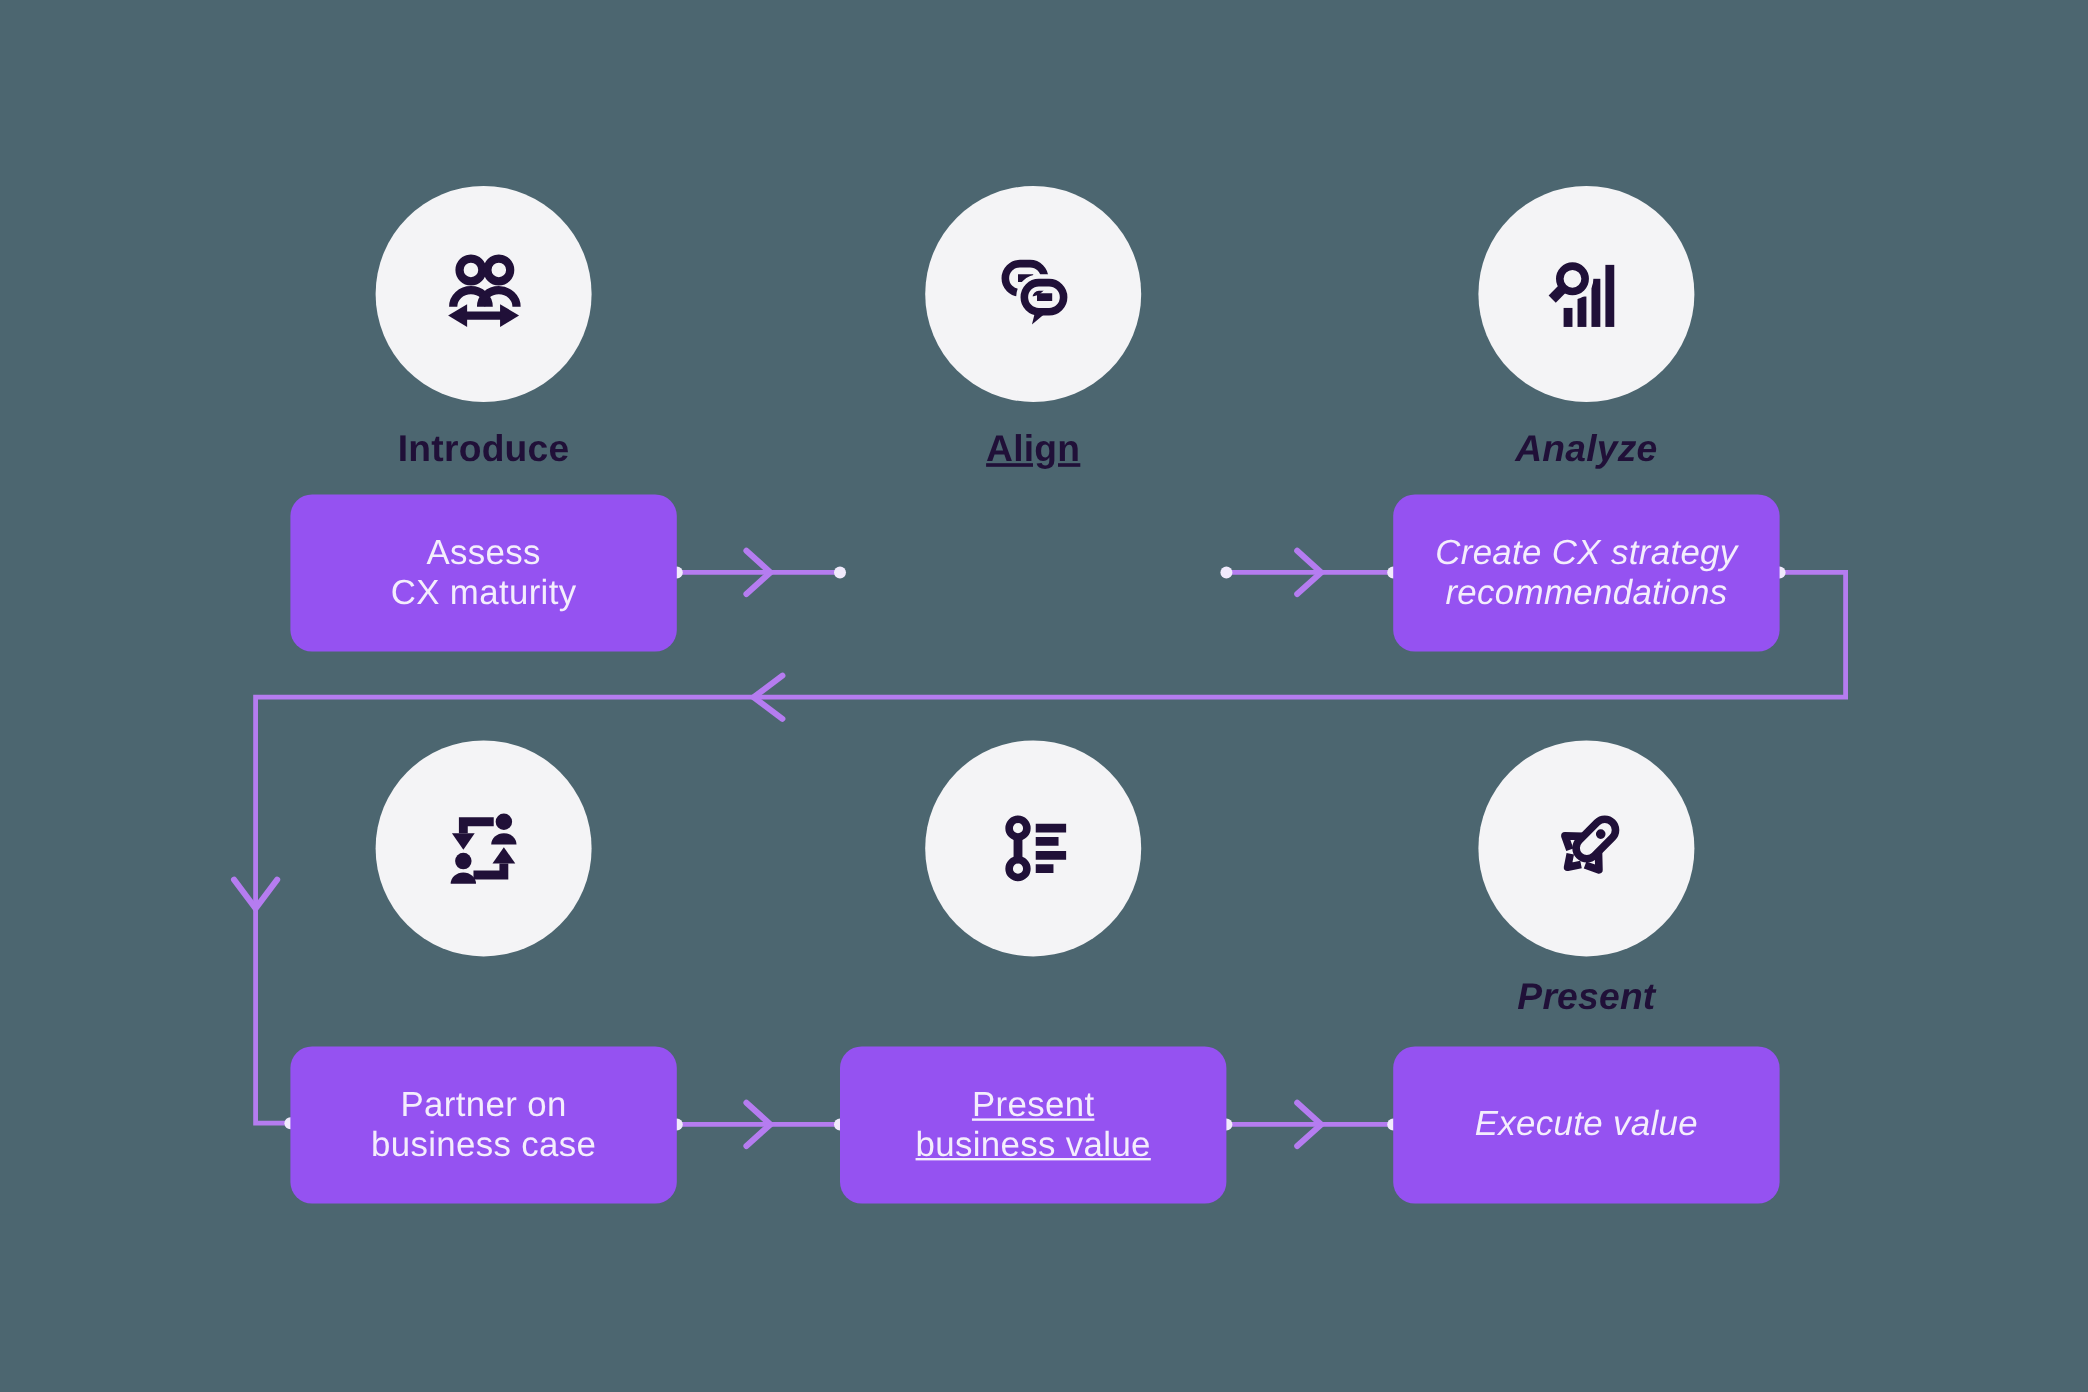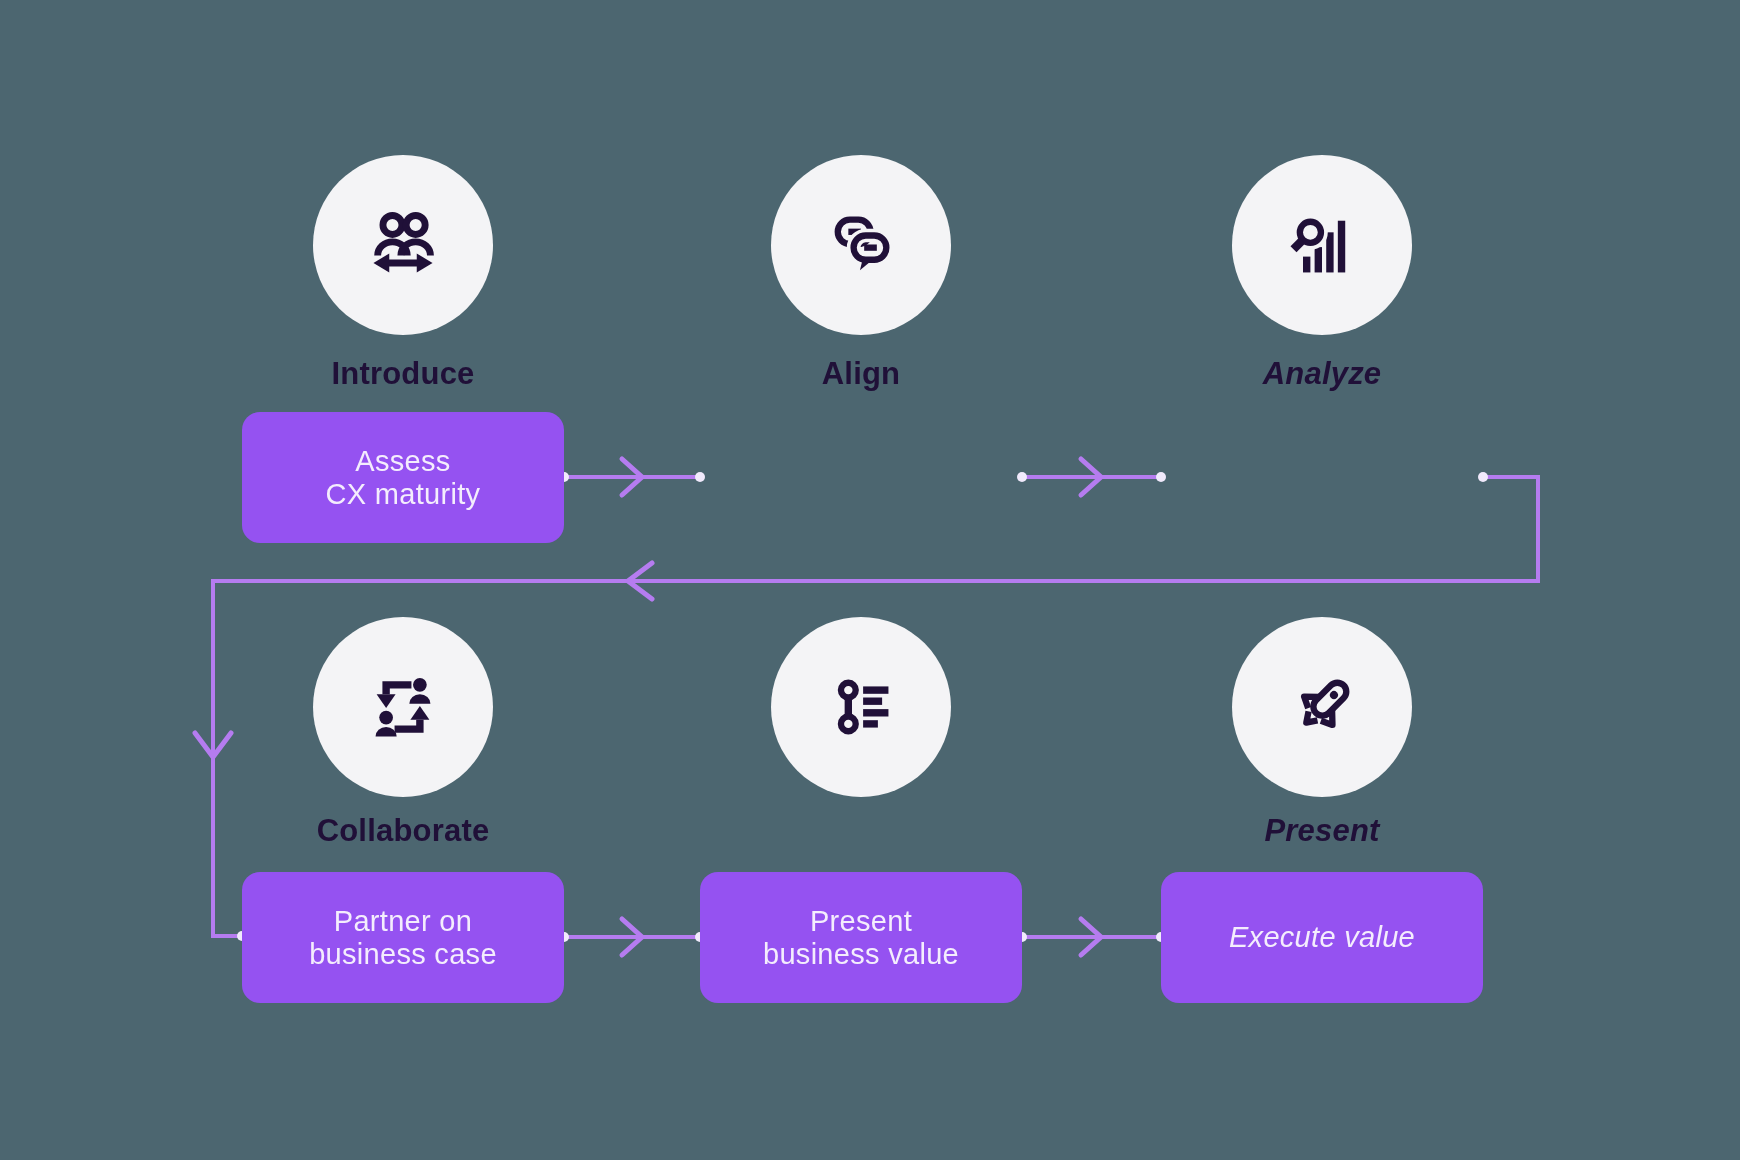--- a/index.html
+++ b/index.html
@@ -34,21 +34,21 @@
     color:var(--label-text);font-size:31px;font-weight:700;letter-spacing:0.2px;
   }
   .flow-box{
     position:absolute;width:322px;height:131px;border-radius:18px;z-index:1;
     background:var(--box-fill);color:var(--box-text);
     display:flex;align-items:center;justify-content:center;text-align:center;
     font-size:29px;line-height:33px;font-weight:500;letter-spacing:0.3px;
     white-space:pre-line;
   }
   
-  .c1{left:242px;} .c2{left:700px;} .c3{left:1161px;font-style:italic;}
+  .c1{left:242px;} .c2{left:700px;text-decoration:underline;} .c3{left:1161px;font-style:italic;}
   .circ-c1{left:313px;} .circ-c2{left:771px;} .circ-c3{left:1232px;}
   .circ-r1{top:155px;} .circ-r2{top:617px;}
   .lab-r1{top:356px;} .lab-r2{top:813px;}
   .box-r1{top:412px;} .box-r2{top:872px;}
 </style>
 </head>
 <body>
 
 <div class="stage-canvas">
 
@@ -119,36 +119,37 @@
         <rect x="29" y="38" width="7" height="24" fill="currentColor"></rect>
         <rect x="40" y="24" width="7" height="38" fill="currentColor"></rect>
         <rect x="51" y="13" width="7" height="49" fill="currentColor"></rect>
         <circle cx="25" cy="24" r="10" fill="none" stroke="#f4f4f6" stroke-width="13"></circle>
         <circle cx="25" cy="24" r="10" fill="none" stroke="currentColor" stroke-width="6"></circle>
         <path d="M17 32 L9 40" stroke="currentColor" stroke-width="8"></path>
       </svg>
     </span>
   </div>
   <div class="stage-label c3 lab-r1">Analyze</div>
+  <div class="flow-box c3 box-r1">Create CX strategy
+recommendations</div>
 
   <div class="circle circ-c1 circ-r2">
     <span class="icon">
       <svg viewBox="0 0 72 72">
         <path d="M44 15 H20 V24" fill="none" stroke="currentColor" stroke-width="7"></path>
         <path d="M11 24 H29 L20 37 Z" fill="currentColor"></path>
         <path d="M28 57 H52 V48" fill="none" stroke="currentColor" stroke-width="7"></path>
         <path d="M43 48 H61 L52 35 Z" fill="currentColor"></path>
         <circle cx="52" cy="15" r="6.5" fill="currentColor"></circle>
         <path d="M42 33 a10 9 0 0 1 20 0 Z" fill="currentColor"></path>
         <circle cx="20" cy="46" r="6.5" fill="currentColor"></circle>
         <path d="M10 64 a10 9 0 0 1 20 0 Z" fill="currentColor"></path>
       </svg>
     </span>
   </div>
-  <div class="stage-label c1 lab-r2">Collaborate</div>
   <div class="flow-box c1 box-r2">Partner on
 business case</div>
 
   <div class="circle circ-c2 circ-r2">
     <span class="icon">
       <svg viewBox="0 0 72 72">
         <path d="M24 20 V52" stroke="currentColor" stroke-width="7"></path>
         <circle cx="24" cy="20" r="7" fill="#f4f4f6" stroke="currentColor" stroke-width="6"></circle>
         <circle cx="24" cy="52" r="7" fill="#f4f4f6" stroke="currentColor" stroke-width="6"></circle>
         <path d="M38 20 H62" stroke="currentColor" stroke-width="7"></path>

